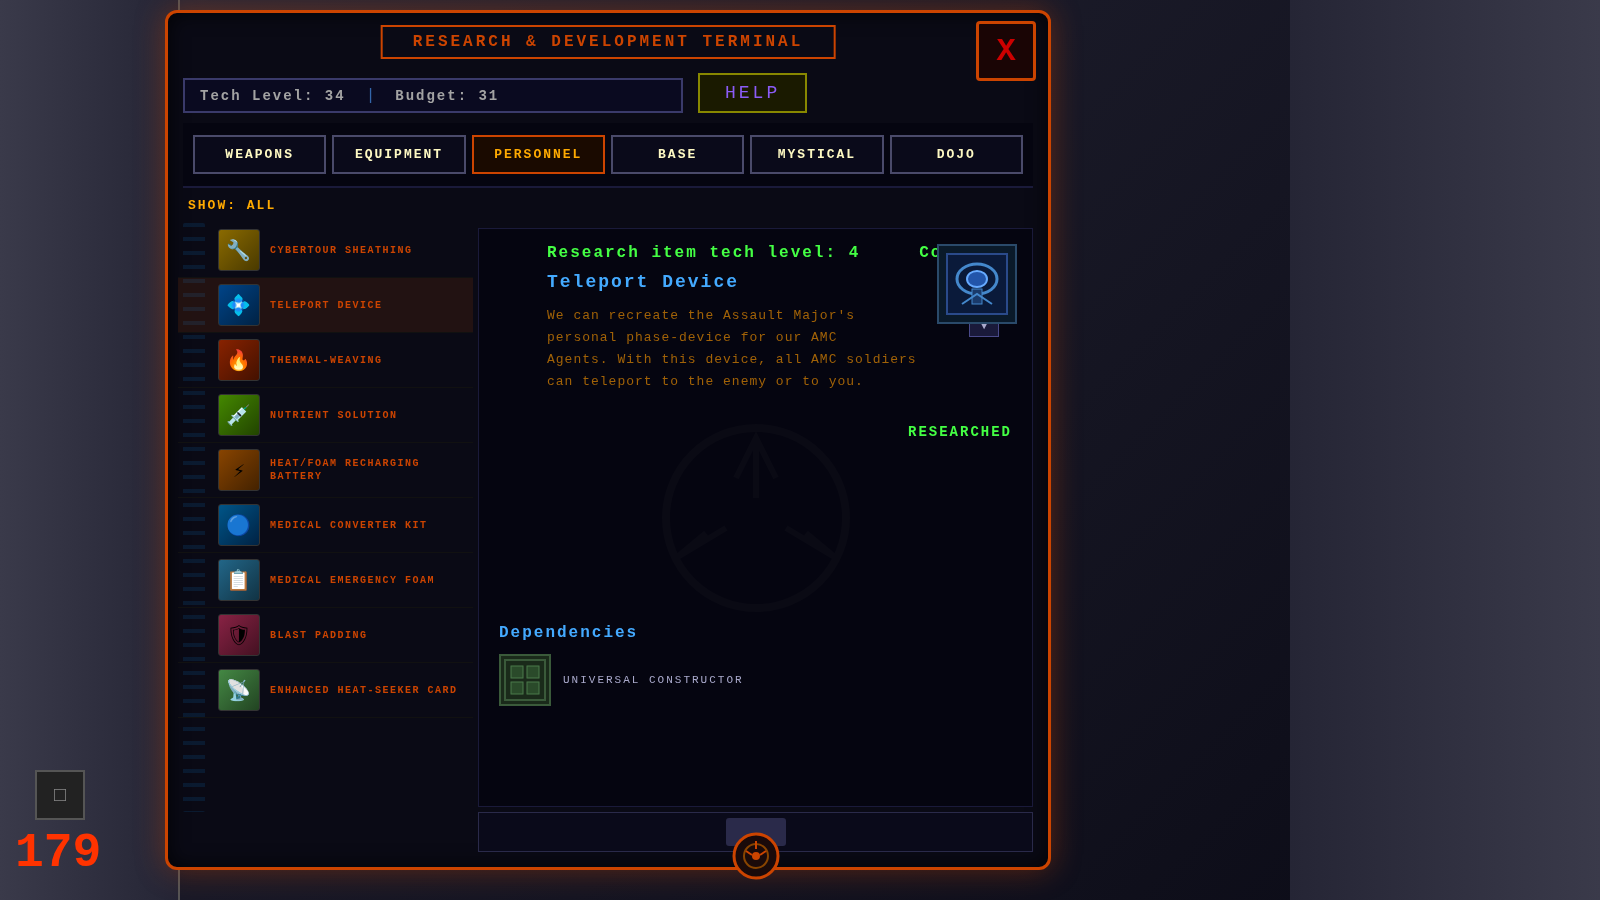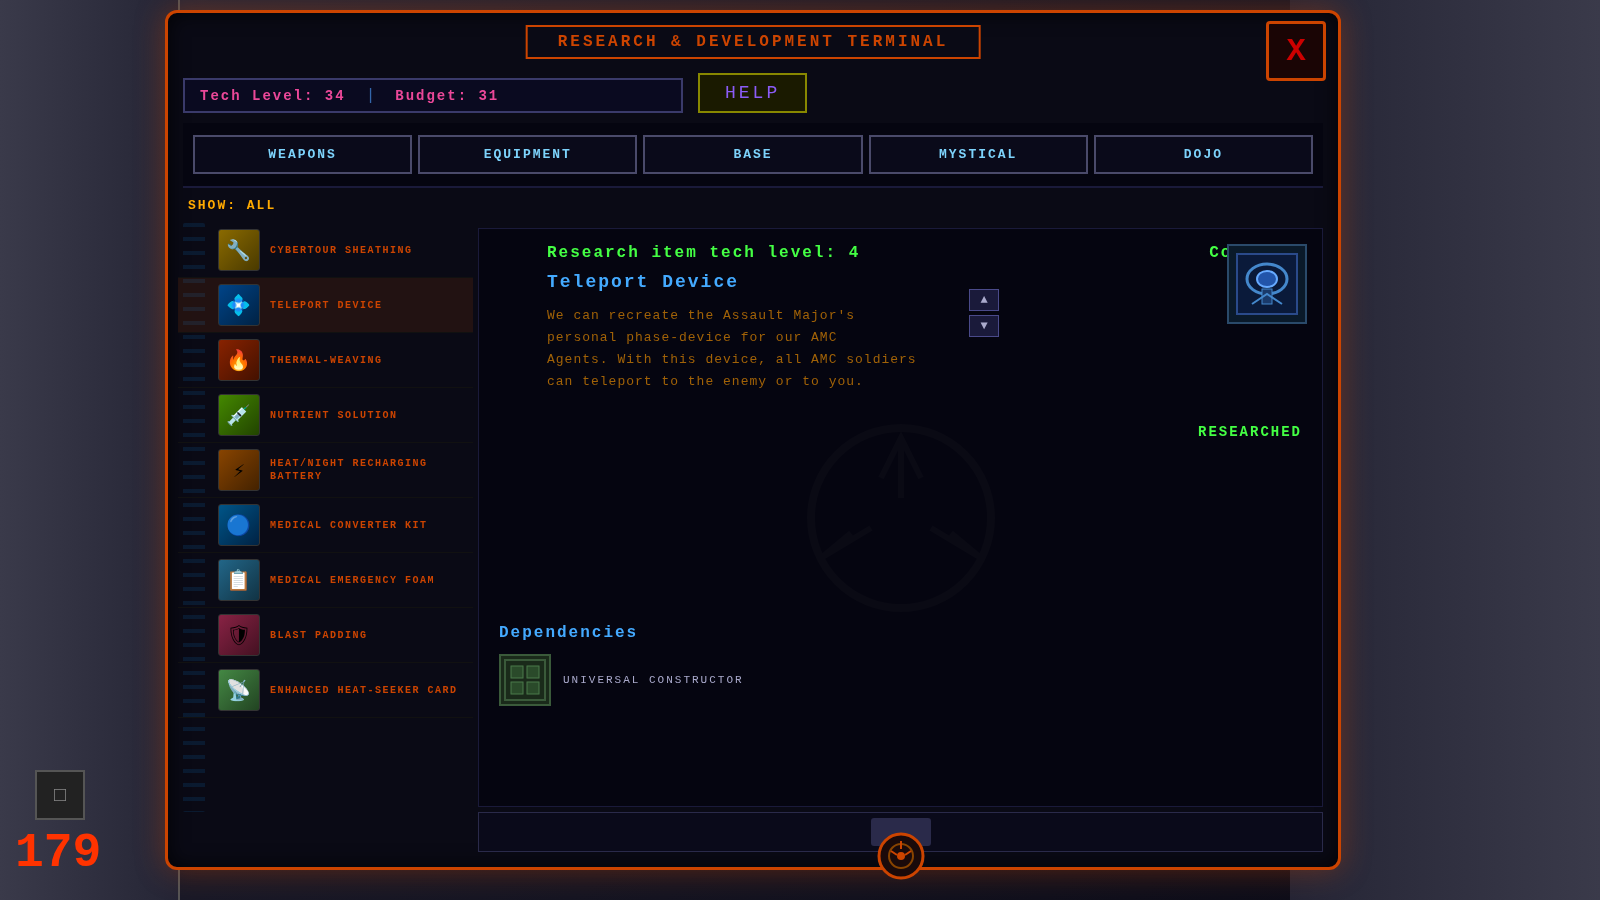--- a/index.html
+++ b/index.html
@@ -47,21 +47,21 @@
       border: 2px solid #555;
       display: flex; align-items: center; justify-content: center;
       color: #888;
       font-size: 20px;
     }
 
     
     .terminal-panel {
       position: absolute;
       left: 165px; top: 10px;
-      width: 1176px; height: 860px;
+      width: 886px; height: 860px;
       background: #0a0a15;
       border: 3px solid #cc4400;
       border-radius: 12px;
       box-shadow: 0 0 30px rgba(204, 68, 0, 0.4), inset 0 0 20px rgba(0,0,0,0.8);
     }
 
     
     .title-bar {
       position: absolute;
       top: 12px; left: 50%;
@@ -97,21 +97,21 @@
     .stats-bar {
       position: absolute;
       top: 65px; left: 15px;
       width: 500px; height: 35px;
       background: #0a0a20;
       border: 2px solid #3a3a6a;
       display: flex; align-items: center;
       padding: 0 15px;
     }
     .stat-text {
-      color: #ec4899;
+      color: #a3a3a3;
       font-size: 14px;
       letter-spacing: 2px;
       font-weight: bold;
       text-align: center;
     }
     .stat-sep { color: #3366aa; margin: 0 20px; }
 
     
     .help-btn {
       position: absolute;
@@ -134,21 +134,21 @@
       display: flex;
       gap: 6px;
       background: #050510;
       padding: 12px 10px;
       border-bottom: 2px solid #1a1a3a;
     }
     .nav-tab {
       flex: 1;
       border: 2px solid #4a4a6a;
       background: #0a0a1a;
-      color: #7dd3fc;
+      color: #fef9c3;
       padding: 10px 5px;
       text-align: center;
       font-size: 13px;
       letter-spacing: 2px;
       font-family: 'Courier New', monospace;
       cursor: pointer;
       font-weight: bold;
     }
     .nav-tab.active {
       border-color: #cc4400;
@@ -399,20 +399,21 @@
     <span class="stat-text">Budget: 31</span>
   </div>
 
   <div class="help-btn">
     <span>HELP</span>
   </div>
 
   <div class="nav-tabs">
     <div class="nav-tab">WEAPONS</div>
     <div class="nav-tab">EQUIPMENT</div>
+    <div class="nav-tab active">PERSONNEL</div>
     <div class="nav-tab">BASE</div>
     <div class="nav-tab">MYSTICAL</div>
     <div class="nav-tab">DOJO</div>
   </div>
 
   <div class="show-all">SHOW: ALL</div>
 
   <div style="position:absolute;top:210px;left:15px;width:22px;bottom:55px;background:repeating-linear-gradient(180deg,#0a2a4a 0px,#0a2a4a 4px,transparent 4px,transparent 14px);opacity:0.5;border-radius:2px;"></div>
 
   <div class="item-list">
@@ -427,21 +428,21 @@
     <div class="list-item">
       <div class="item-icon item-icon-thermal">🔥</div>
       <span class="item-name">THERMAL-WEAVING</span>
     </div>
     <div class="list-item">
       <div class="item-icon item-icon-nutrient">💉</div>
       <span class="item-name">NUTRIENT SOLUTION</span>
     </div>
     <div class="list-item">
       <div class="item-icon item-icon-heat">⚡</div>
-      <span class="item-name">HEAT/NIGHT RECHARGING BATTERY</span>
+      <span class="item-name">HEAT/FOAM RECHARGING BATTERY</span>
     </div>
     <div class="list-item">
       <div class="item-icon item-icon-medical">🔵</div>
       <span class="item-name">MEDICAL CONVERTER KIT</span>
     </div>
     <div class="list-item">
       <div class="item-icon item-icon-foam">📋</div>
       <span class="item-name">MEDICAL EMERGENCY FOAM</span>
     </div>
     <div class="list-item">

